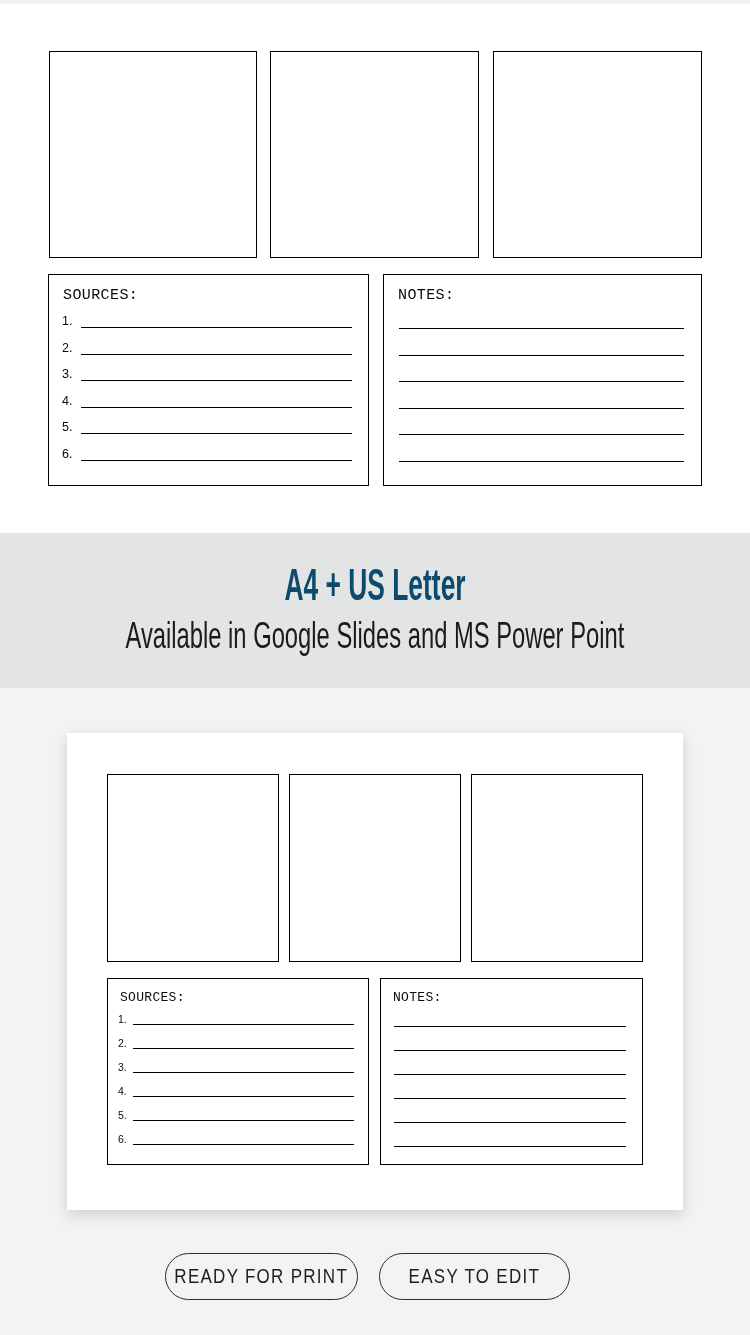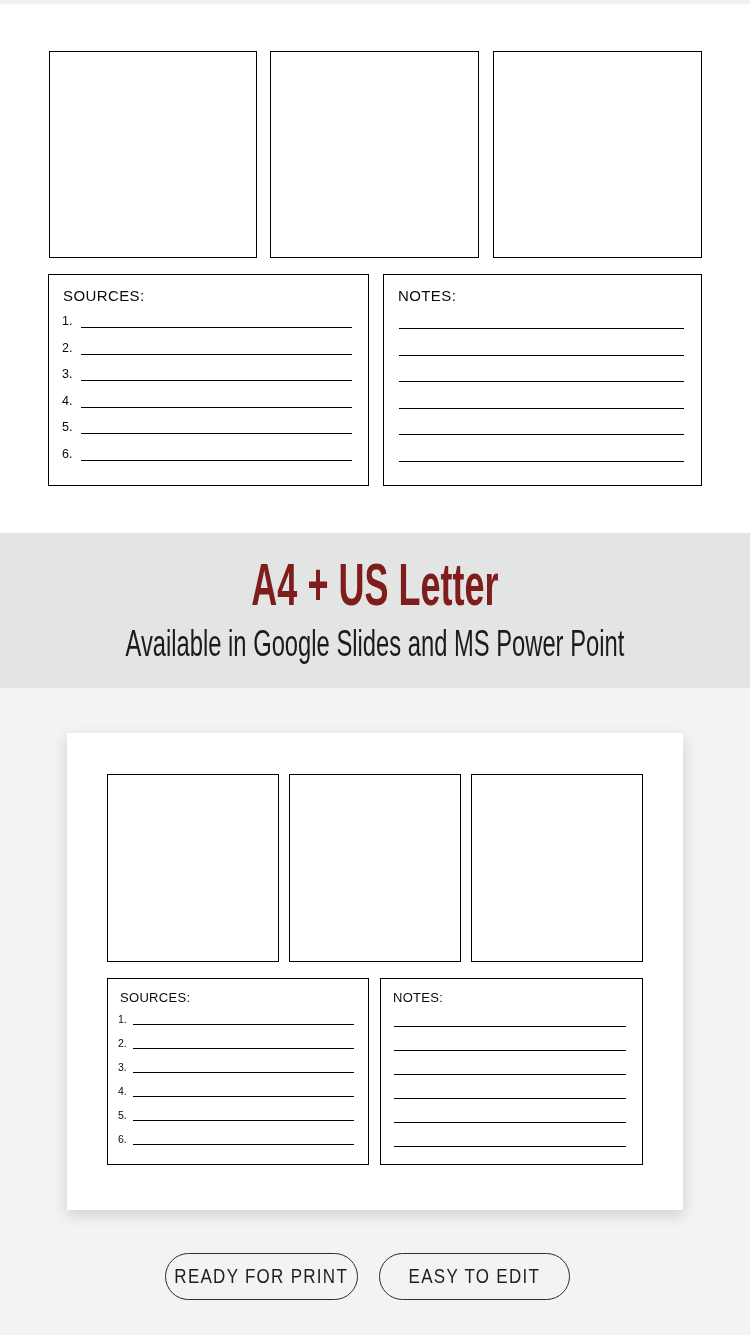--- a/index.html
+++ b/index.html
@@ -11,34 +11,34 @@
   .top-strip{height:4px;width:100%;background:#f0f1f1;}
 
   
   .template-top{position:relative;height:529px;background:#ffffff;}
   .tbox{position:absolute;box-sizing:border-box;border:1.5px solid #000;background:#fff;}
   .ibox1{left:49px;top:47px;width:208px;height:207px;}
   .ibox2{left:270px;top:47px;width:209px;height:207px;}
   .ibox3{left:493px;top:47px;width:209px;height:207px;}
   .src-box{left:48px;top:270px;width:321px;height:212px;}
   .nts-box{left:383px;top:270px;width:319px;height:212px;}
-  .box-label{position:absolute;left:14px;top:12px;font-size:15px;color:#0a0a0a;letter-spacing:.4px;}
+  .box-label{position:absolute;left:14px;top:12px;font-size:15px;color:#0a0a0a;letter-spacing:.4px;font-family:Liberation Mono, monospace;}
   .src-row{position:absolute;left:13px;right:16px;height:17px;display:flex;align-items:flex-end;}
   .src-row .num{width:19px;font-size:12.5px;line-height:13px;color:#0a0a0a;}
   .src-row .ln{flex:1;border-bottom:1.4px solid #000;}
   .s1{top:36px}.s2{top:63px}.s3{top:89px}.s4{top:116px}.s5{top:142px}.s6{top:169px}
   .n-rule{position:absolute;left:15px;right:17px;border-bottom:1.4px solid #000;}
   .n1{top:53px}.n2{top:80px}.n3{top:106px}.n4{top:133px}.n5{top:159px}.n6{top:186px}
 
   
   .banner{
     height:155px;background:#e3e4e4;display:flex;flex-direction:column;
     align-items:center;justify-content:center;padding-bottom:4px;box-sizing:border-box;
   }
-  .banner-title{font-size:60px;font-weight:bold;color:#7f1d1d;line-height:1;white-space:nowrap;}
+  .banner-title{font-size:44px;font-weight:bold;color:#0c4a6e;line-height:1;white-space:nowrap;}
   .banner-title .cond{display:inline-block;transform:scaleX(0.60);}
   .banner-sub{font-size:36px;color:#1b1b1b;line-height:1;margin-top:11px;white-space:nowrap;}
   .banner-sub .cond{display:inline-block;transform:scaleX(0.66);}
 
   
   .mockup{position:relative;height:647px;background:#f2f3f3;}
   .card{
     position:absolute;left:67px;top:45px;width:616px;height:477px;background:#ffffff;
     box-shadow:0 5px 14px rgba(0,0,0,0.15);
   }

